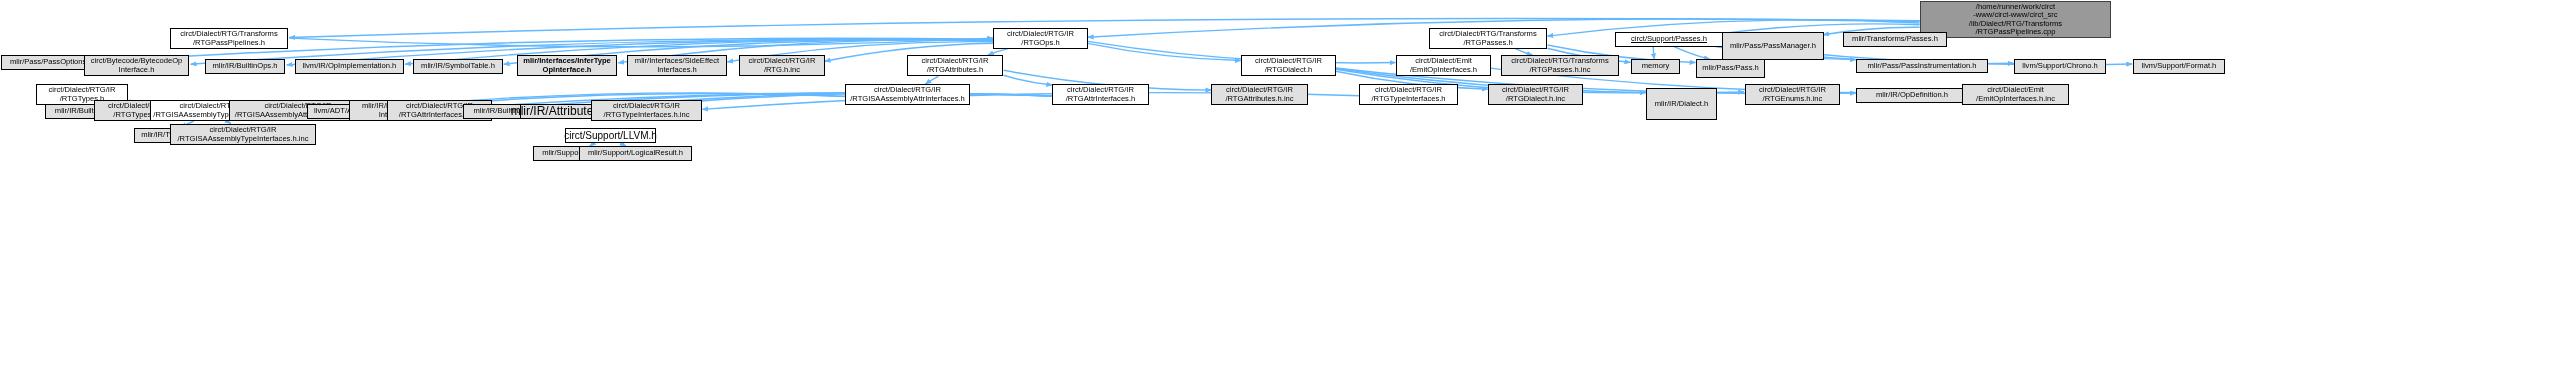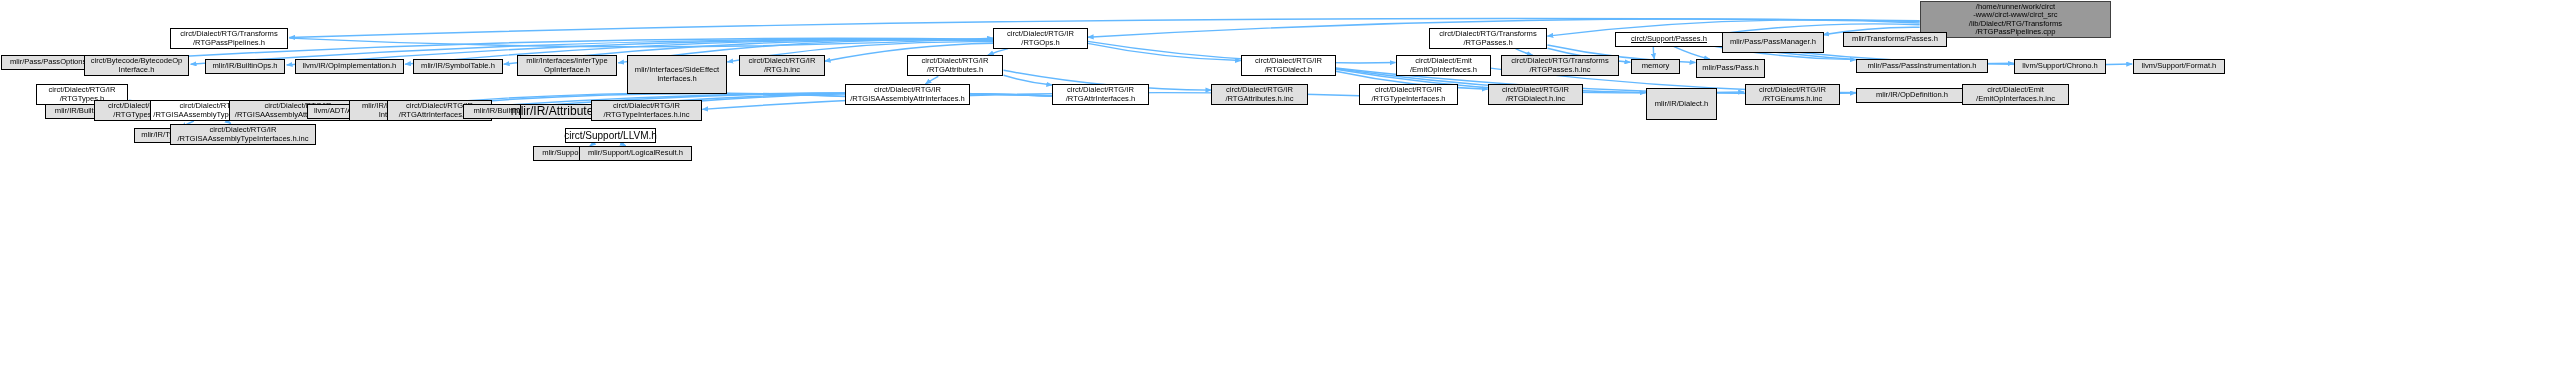--- a/index.html
+++ b/index.html
@@ -107,31 +107,31 @@
 -www/circt-www/circt_src
 /lib/Dialect/RTG/Transforms
 /RTGPassPipelines.cpp</span></div>
       <div class="node white" style="left: 170px; top: 28px; width: 118px; height: 21px; font-size: 7.6px;"><span class="node-label">circt/Dialect/RTG/Transforms
 /RTGPassPipelines.h</span></div>
       <div class="node white" style="left: 993px; top: 28px; width: 95px; height: 21px; font-size: 7.6px;"><span class="node-label">circt/Dialect/RTG/IR
 /RTGOps.h</span></div>
       <div class="node white" style="left: 1429px; top: 28px; width: 118px; height: 21px; font-size: 7.6px;"><span class="node-label">circt/Dialect/RTG/Transforms
 /RTGPasses.h</span></div>
       <div class="node white" style="left: 1615px; top: 32px; width: 108px; height: 14.5px; font-size: 7.6px; text-decoration: underline;"><span class="node-label">circt/Support/Passes.h</span></div>
-      <div class="node grey" style="left: 1722px; top: 32px; width: 102px; height: 21px; font-size: 7.6px;"><span class="node-label">mlir/Pass/PassManager.h</span></div>
+      <div class="node grey" style="left: 1722px; top: 32px; width: 102px; height: 28px; font-size: 7.6px;"><span class="node-label">mlir/Pass/PassManager.h</span></div>
       <div class="node grey" style="left: 1843px; top: 32px; width: 104px; height: 14.5px; font-size: 7.6px;"><span class="node-label">mlir/Transforms/Passes.h</span></div>
       <div class="node grey" style="left: 1.3px; top: 55px; width: 100px; height: 14.5px; font-size: 7.6px;"><span class="node-label">mlir/Pass/PassOptions.h</span></div>
       <div class="node grey" style="left: 84px; top: 55px; width: 105px; height: 21px; font-size: 7.6px;"><span class="node-label">circt/Bytecode/BytecodeOp
 Interface.h</span></div>
       <div class="node grey" style="left: 205px; top: 59px; width: 80px; height: 14.5px; font-size: 7.6px;"><span class="node-label">mlir/IR/BuiltinOps.h</span></div>
       <div class="node grey" style="left: 295px; top: 59px; width: 109px; height: 14.5px; font-size: 7.6px;"><span class="node-label">llvm/IR/OpImplementation.h</span></div>
       <div class="node grey" style="left: 413px; top: 59px; width: 90px; height: 14.5px; font-size: 7.6px;"><span class="node-label">mlir/IR/SymbolTable.h</span></div>
-      <div class="node grey" style="left: 517px; top: 55px; width: 100px; height: 21px; font-size: 7.6px;"><span class="node-label">mlir/Interfaces/InferType
+      <div class="node grey" style="left: 517px; top: 55px; width: 100px; height: 21px; font-size: 7.6px; font-weight: bold;"><span class="node-label">mlir/Interfaces/InferType
 OpInterface.h</span></div>
-      <div class="node grey" style="left: 627px; top: 55px; width: 100px; height: 39px; font-size: 7.6px;"><span class="node-label">mlir/Interfaces/SideEffect
+      <div class="node grey" style="left: 627px; top: 55px; width: 100px; height: 21px; font-size: 7.6px;"><span class="node-label">mlir/Interfaces/SideEffect
 Interfaces.h</span></div>
       <div class="node grey" style="left: 739px; top: 55px; width: 86px; height: 21px; font-size: 7.6px;"><span class="node-label">circt/Dialect/RTG/IR
 /RTG.h.inc</span></div>
       <div class="node white" style="left: 907px; top: 55px; width: 96px; height: 21px; font-size: 7.6px;"><span class="node-label">circt/Dialect/RTG/IR
 /RTGAttributes.h</span></div>
       <div class="node white" style="left: 1241px; top: 55px; width: 95px; height: 21px; font-size: 7.6px;"><span class="node-label">circt/Dialect/RTG/IR
 /RTGDialect.h</span></div>
       <div class="node white" style="left: 1396px; top: 55px; width: 95px; height: 21px; font-size: 7.6px;"><span class="node-label">circt/Dialect/Emit
 /EmitOpInterfaces.h</span></div>
       <div class="node grey" style="left: 1501px; top: 55px; width: 118px; height: 21px; font-size: 7.6px;"><span class="node-label">circt/Dialect/RTG/Transforms

